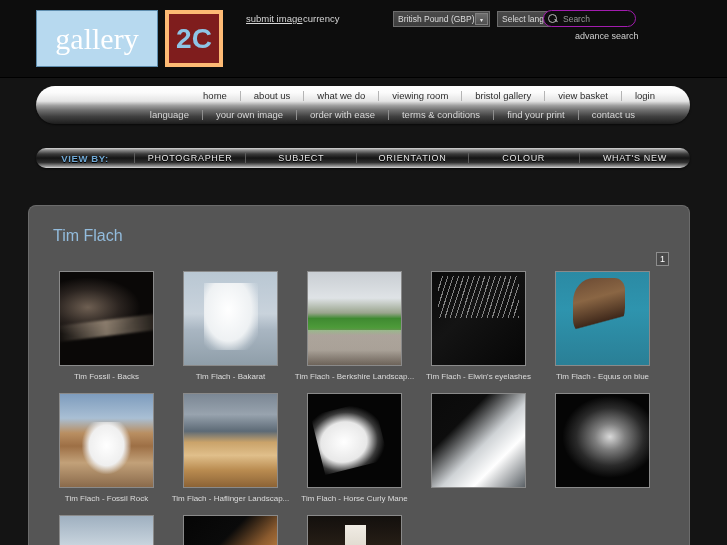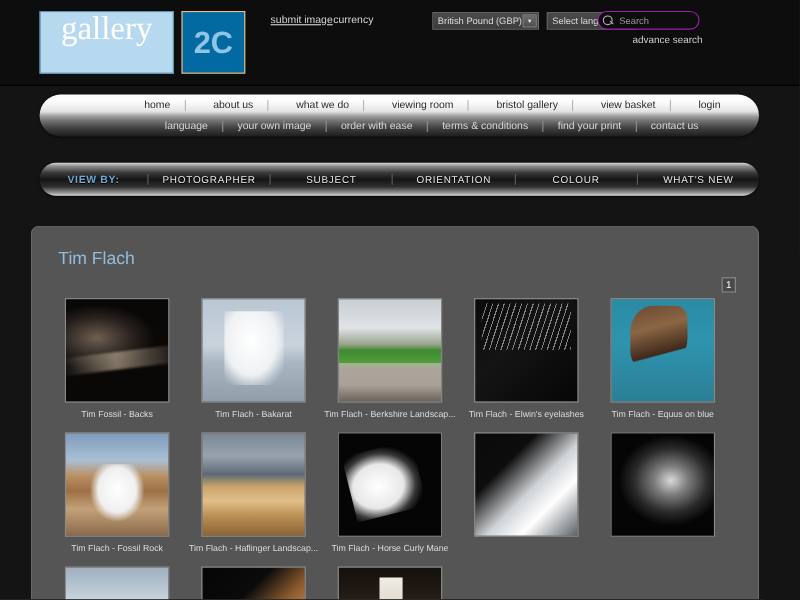--- a/index.html
+++ b/index.html
@@ -25,31 +25,31 @@
   }
   #header:after {
     content: ""; position: absolute; left: 0; bottom: 0;
     width: 100%; height: 1px; background: #000;
   }
   #logo { position: absolute; left: 36px; top: 10px; display: flex; }
   #logo-gallery {
     width: 122px; height: 57px;
     background: #b7d9ef;
     border: 1px solid #5f8eaf;
-    display: flex; justify-content: center;
+    display: flex; align-items: center; justify-content: center;
   }
   #logo-gallery span {
     font-family: "Liberation Serif", serif;
     font-size: 30px; color: #ffffff; letter-spacing: 0px;
     line-height: 1;
   }
   #logo-2c {
     width: 58px; height: 57px;
-    background: #0369a1;
-    border: 1px solid #fdba74;
+    background: #7f1d1d;
+    border: 4px solid #fdba74;
     margin-left: 7px;
     display: flex; align-items: center; justify-content: center;
   }
   #logo-2c span {
     font-family: "Liberation Sans", sans-serif;
     font-weight: bold; font-size: 28px; color: #8ec4e5;
     line-height: 1;
   }
 
   .hdr-link {
@@ -125,21 +125,20 @@
     background: linear-gradient(to bottom,
        #ffffff 0%, #fbfbfb 18%, #e4e4e4 40%,
        #9c9c9c 52%, #6e6e6e 64%, #404040 80%, #1d1d1d 100%);
     box-shadow: 0 1px 2px rgba(0,0,0,.6);
     overflow: hidden;
   }
   #nav-row1 {
     position: absolute; left: 0; top: 0; width: 100%; height: 20px;
     display: flex; align-items: center; justify-content: flex-end;
     padding-right: 22px;
-    gap: 12px;
   }
   #nav-row2 {
     position: absolute; left: 0; top: 20px; width: 100%; height: 18px;
     display: flex; align-items: center; justify-content: flex-end;
     padding-right: 42px;
   }
   .nav-item {
     font-size: 9.5px; color: #2b2b2b;
     padding: 0 13px; cursor: pointer;
     border-right: 1px solid #b4b4b4;
@@ -150,21 +149,21 @@
     font-size: 9.5px; color: #d8d8d8;
     padding: 0 13px; cursor: pointer;
     border-right: 1px solid #8e8e8e;
     line-height: 10px;
   }
   .nav-item2:last-child { border-right: none; }
 
   
   #viewby {
     position: absolute; left: 36px; top: 148px;
-    width: 654px; height: 30px;
+    width: 654px; height: 20px;
     border-radius: 15px;
     background: linear-gradient(to bottom,
       #d9d9d9 0%, #8f8f8f 10%, #3a3a3a 30%,
       #151515 50%, #2e2e2e 72%, #9a9a9a 92%, #e0e0e0 100%);
     display: flex; align-items: center;
     box-shadow: 0 1px 2px rgba(0,0,0,.7);
     overflow: hidden;
   }
   #viewby-label {
     font-size: 9.5px; font-weight: bold; color: #6fa8d4;

